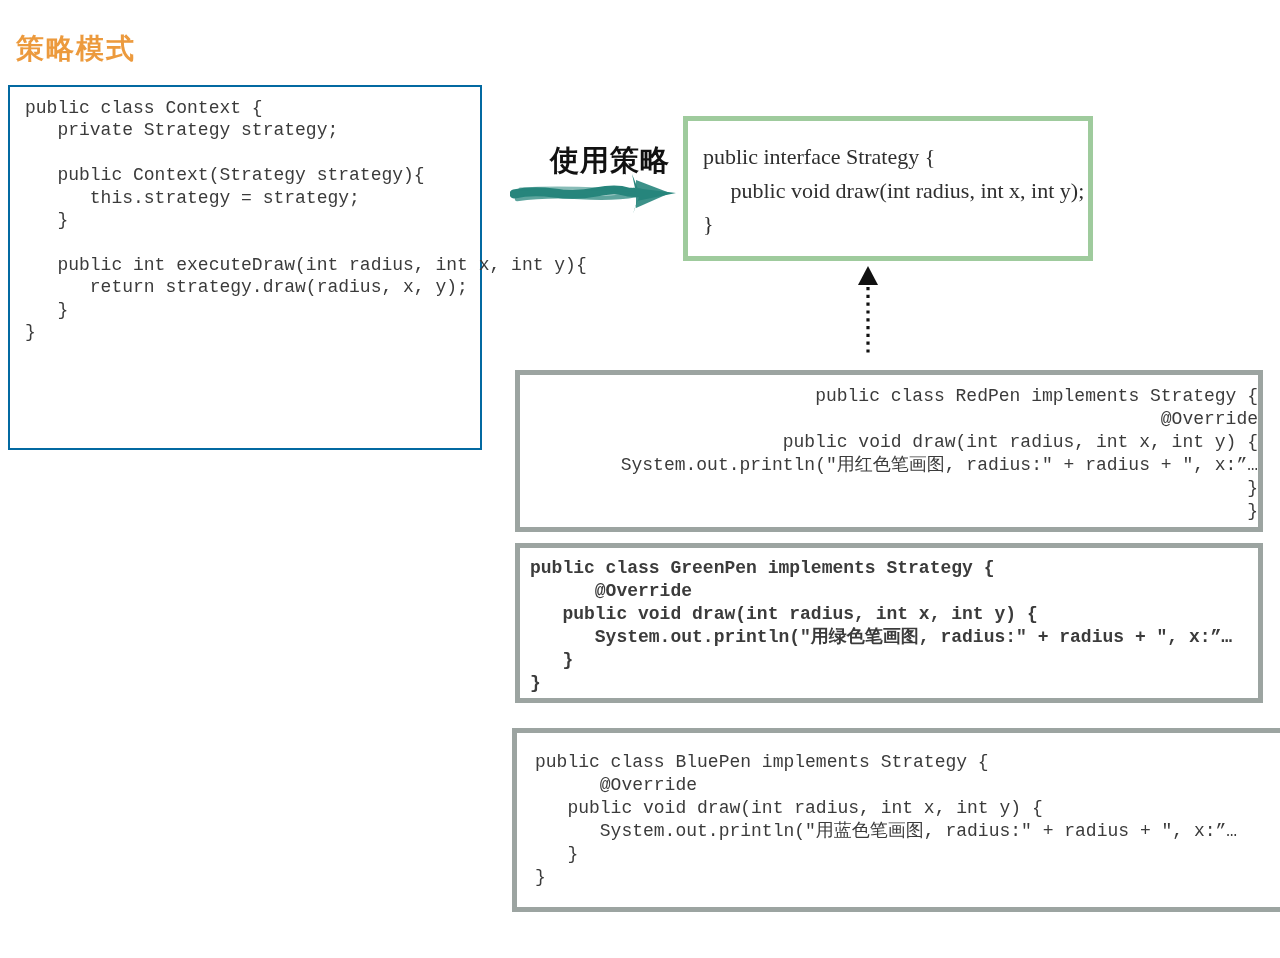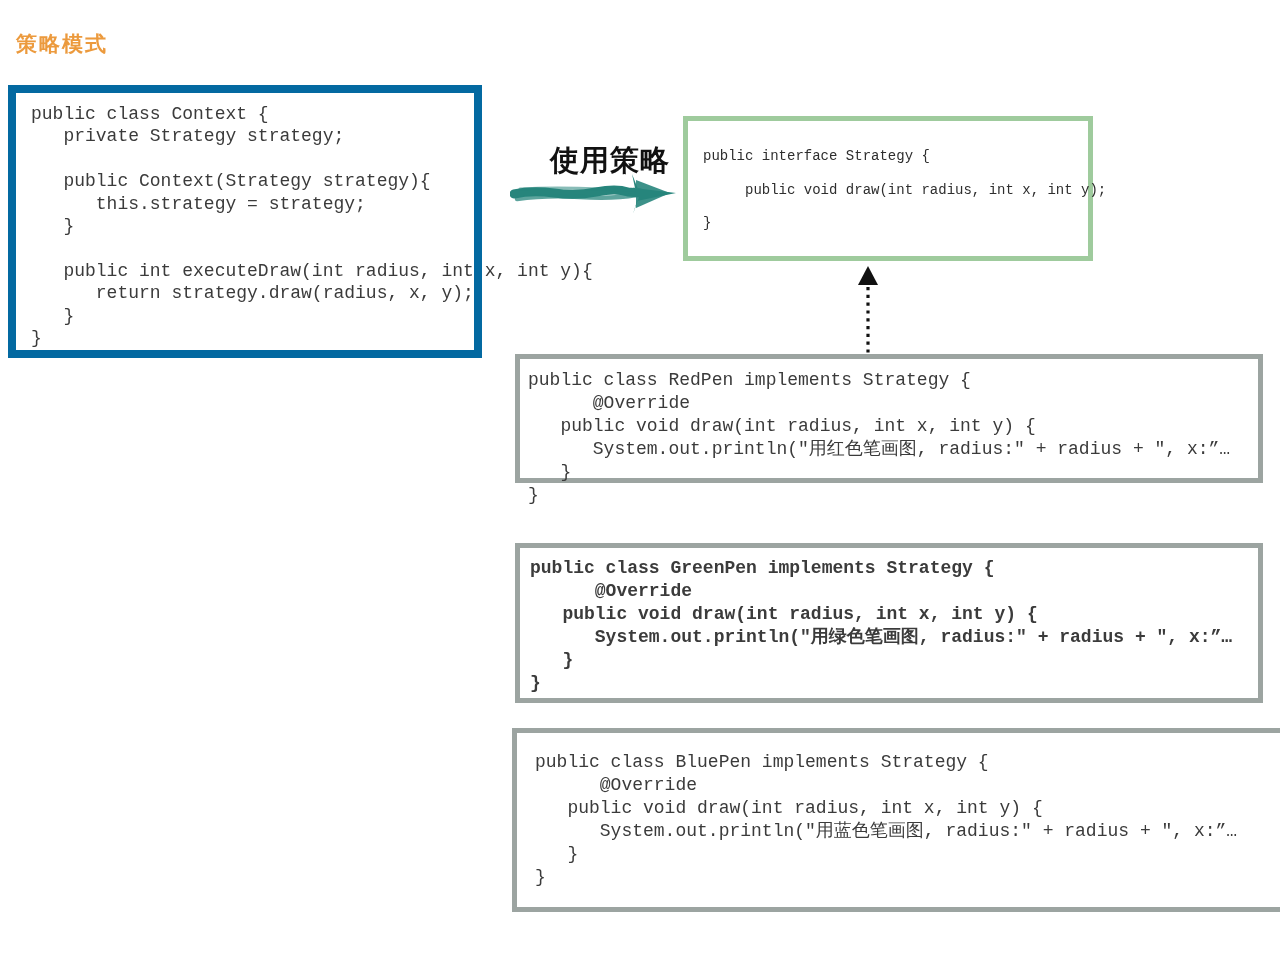--- a/index.html
+++ b/index.html
@@ -5,54 +5,54 @@
   * { margin: 0; padding: 0; box-sizing: border-box; }
   html, body { background: #ffffff; }
   body {
     font-family: "Liberation Sans", "DejaVu Sans", sans-serif;
     width: 1280px; height: 958px; position: relative; overflow: hidden;
   }
   .canvas { position: absolute; left: 0; top: 0; width: 1280px; height: 958px; }
 
   .page-title {
     position: absolute; left: 16px; top: 30px;
-    font-size: 21px; font-weight: bold; letter-spacing: 2px;
+    font-size: 28px; font-weight: bold; letter-spacing: 2px;
     color: #EC9A3D;
   }
 
   .code-box { position: absolute; background: #ffffff; }
   .code-box pre {
     font-family: "Liberation Mono", "DejaVu Sans Mono", monospace;
     color: #3b3b3b; white-space: pre; background: transparent;
   }
 
   
   .box-context {
-    left: 8px; top: 85px; width: 474px; height: 273px;
-    border: 8px solid #0369a1;
+    left: 8px; top: 85px; width: 474px; height: 365px;
+    border: 2px solid #0369a1;
   }
   .box-context pre {
     padding: 10px 0 0 15px; font-size: 18px; line-height: 22.4px;
   }
 
   
   .box-strategy {
     left: 683px; top: 116px; width: 410px; height: 145px;
     border: 5px solid #9FCB9D;
   }
   .box-strategy pre {
-    font-family: Liberation Mono, monospace;
+    font-family: Liberation Serif, serif;
     color: #2e2e2e; padding: 19px 0 0 15px;
-    font-size: 14px; line-height: 33.5px;
+    font-size: 22px; line-height: 33.5px;
   }
 
   
   .box-impl { border: 5px solid #9CA4A1; }
   .box-impl pre { font-size: 18px; line-height: 23px; }
-  .box-redpen   { left: 515px; top: 354px; width: 748px; height: 129px; }
+  .box-redpen   { left: 515px; top: 370px; width: 748px; height: 162px; text-align: right; }
   .box-redpen   pre { padding: 10px 0 0 8px; }
   .box-greenpen { left: 515px; top: 543px; width: 748px; height: 160px; font-weight: bold; }
   .box-greenpen pre { padding: 9px 0 0 10px; }
   .box-bluepen  { left: 512px; top: 728px; width: 894px; height: 184px; }
   .box-bluepen  pre { padding: 18px 0 0 18px; }
 
   
   .use-label {
     position: absolute; left: 520px; top: 141px;
     font-size: 29px; font-weight: bold; color: #111111; letter-spacing: 1px; margin-left: 30px;

